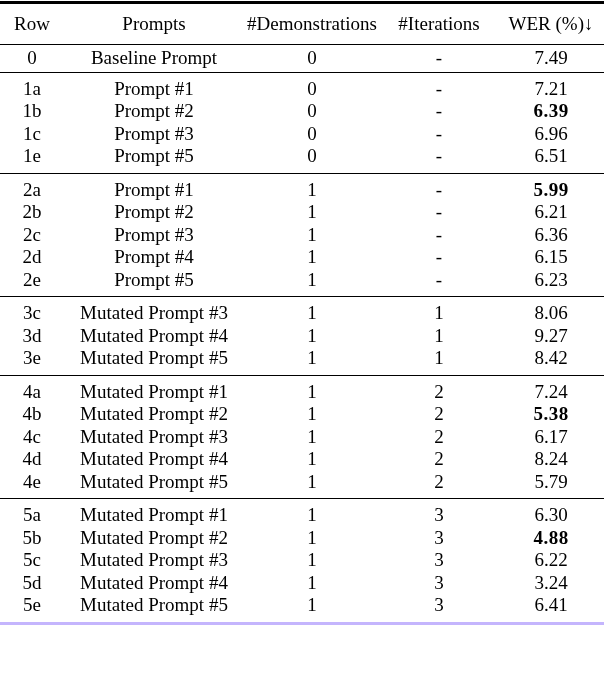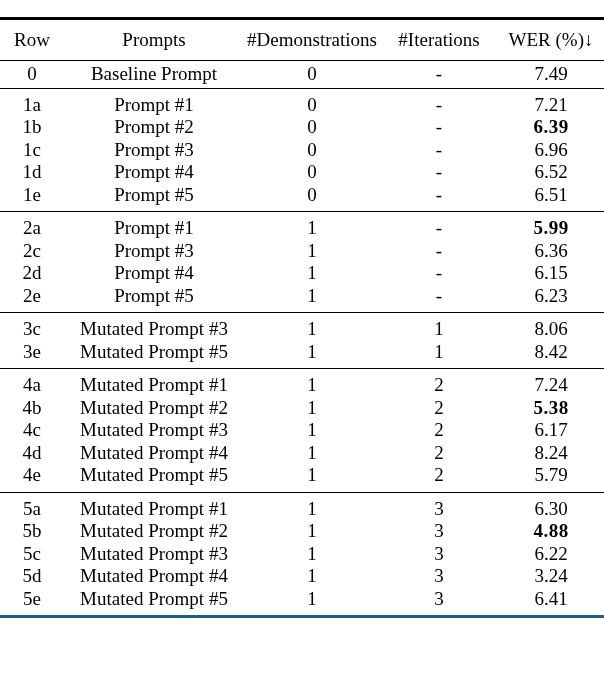--- a/index.html
+++ b/index.html
@@ -7,37 +7,37 @@
     padding: 0;
     background: #ffffff;
   }
   .page {
     width: 604px;
     height: 700px;
     background: #ffffff;
     color: #000000;
     font-family: "Liberation Serif", "DejaVu Serif", serif;
     box-sizing: border-box;
-    padding-top: 17px;
+    padding-top: 1px;
     overflow: hidden;
   }
   table.results {
     border-collapse: collapse;
     table-layout: fixed;
     width: 604px;
   }
   table.results thead {
     border-top: 3px solid #000000;
     border-bottom: 1.5px solid #000000;
   }
   table.results tbody {
     border-bottom: 1.5px solid #000000;
   }
   table.results tbody:last-child {
-    border-bottom: 3px solid #0369a1;
+    border-bottom: 3px solid #c4b5fd;
   }
   th, td {
     padding: 0;
     margin: 0;
     text-align: center;
     vertical-align: middle;
     font-size: 19px;
     line-height: 22.5px;
     font-weight: normal;
     white-space: nowrap;
@@ -101,43 +101,43 @@
           <td class="bold">6.39</td>
         </tr>
         <tr>
           <td>1c</td>
           <td>Prompt #3</td>
           <td>0</td>
           <td>-</td>
           <td>6.96</td>
         </tr>
         <tr>
-          <td>1d</td>
-          <td>Prompt #4</td>
-          <td>0</td>
-          <td>-</td>
-          <td>6.52</td>
-        </tr>
-        <tr>
           <td>1e</td>
           <td>Prompt #5</td>
           <td>0</td>
           <td>-</td>
           <td>6.51</td>
         </tr>
       </tbody>
       <tbody>
         <tr>
           <td>2a</td>
           <td>Prompt #1</td>
           <td>1</td>
           <td>-</td>
           <td class="bold">5.99</td>
         </tr>
         <tr>
+          <td>2b</td>
+          <td>Prompt #2</td>
+          <td>1</td>
+          <td>-</td>
+          <td>6.21</td>
+        </tr>
+        <tr>
           <td>2c</td>
           <td>Prompt #3</td>
           <td>1</td>
           <td>-</td>
           <td>6.36</td>
         </tr>
         <tr>
           <td>2d</td>
           <td>Prompt #4</td>
           <td>1</td>
@@ -152,20 +152,27 @@
           <td>6.23</td>
         </tr>
       </tbody>
       <tbody>
         <tr>
           <td>3c</td>
           <td>Mutated Prompt #3</td>
           <td>1</td>
           <td>1</td>
           <td>8.06</td>
+        </tr>
+        <tr>
+          <td>3d</td>
+          <td>Mutated Prompt #4</td>
+          <td>1</td>
+          <td>1</td>
+          <td>9.27</td>
         </tr>
         <tr>
           <td>3e</td>
           <td>Mutated Prompt #5</td>
           <td>1</td>
           <td>1</td>
           <td>8.42</td>
         </tr>
       </tbody>
       <tbody>

